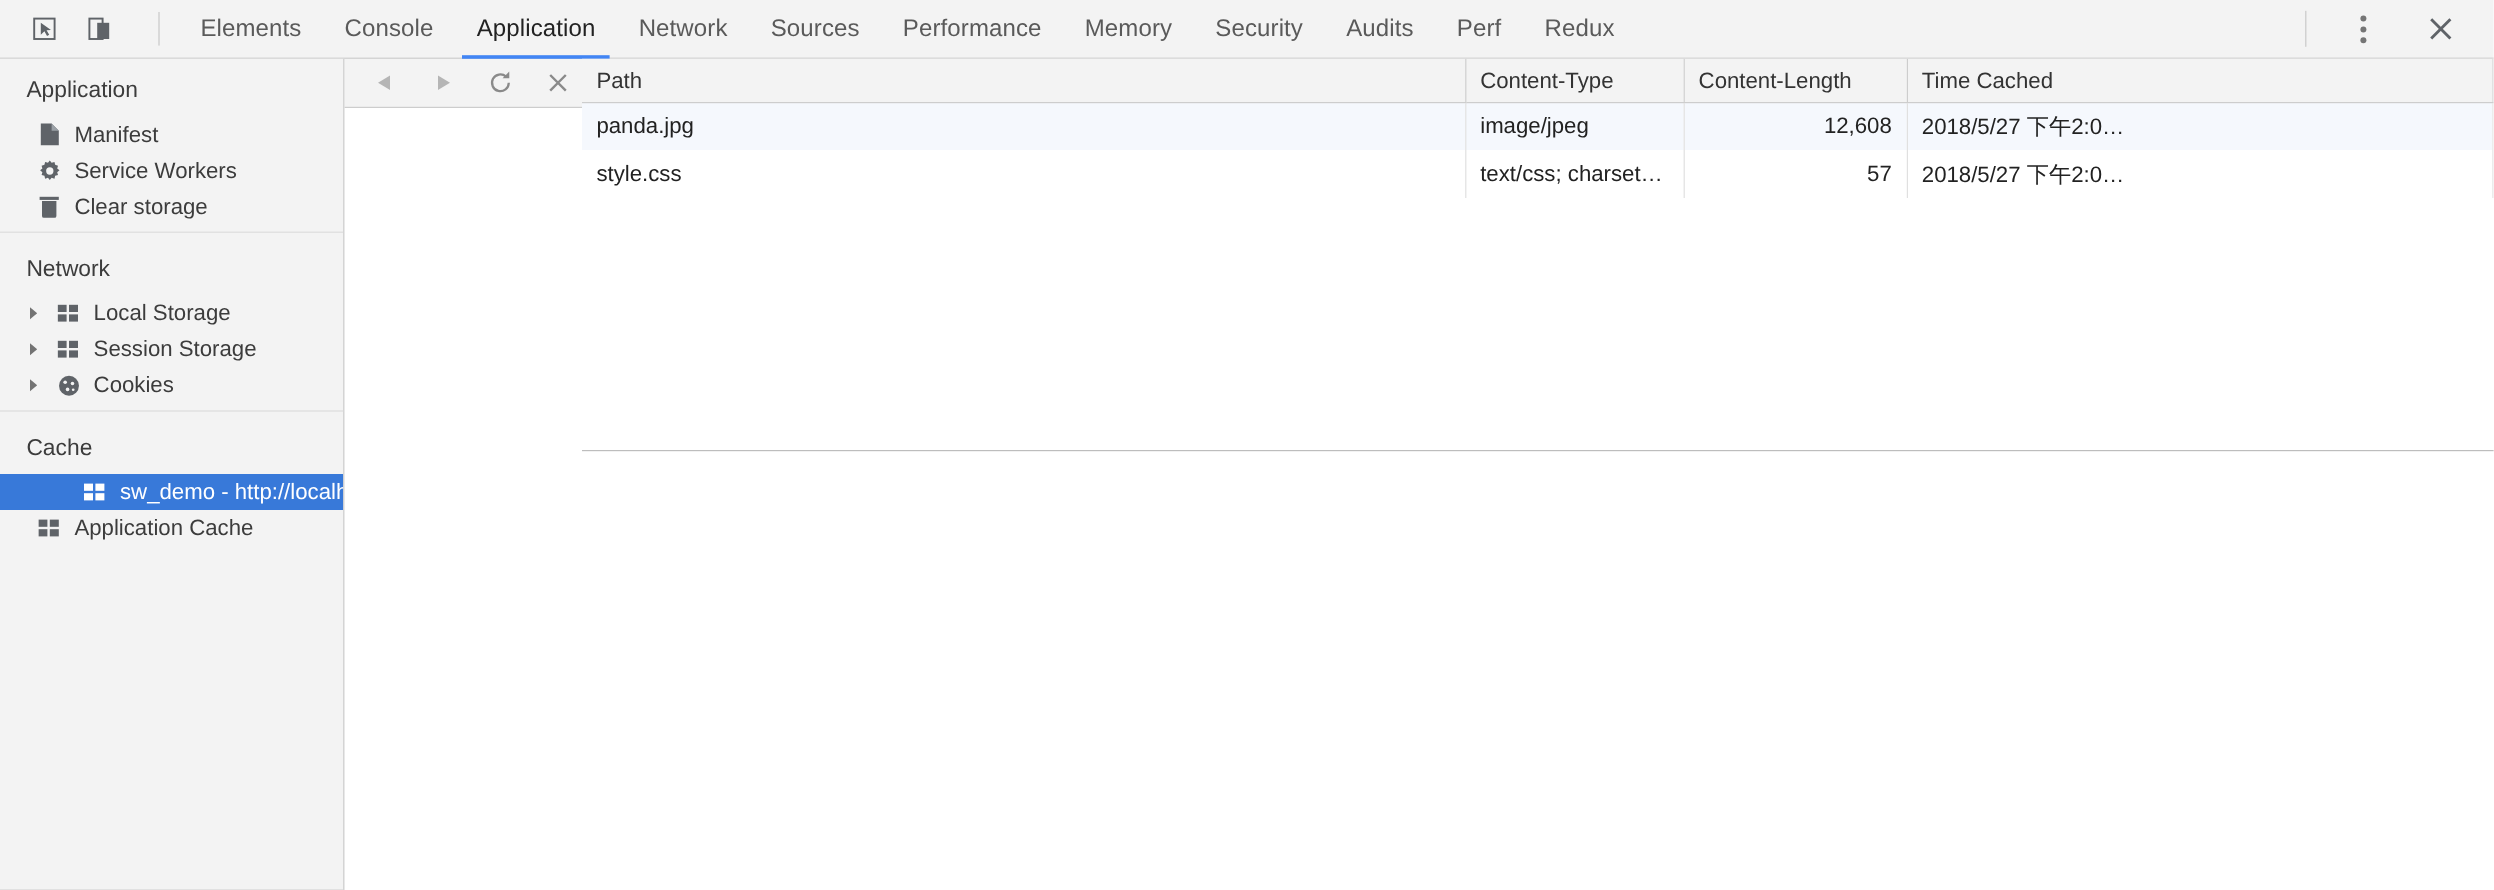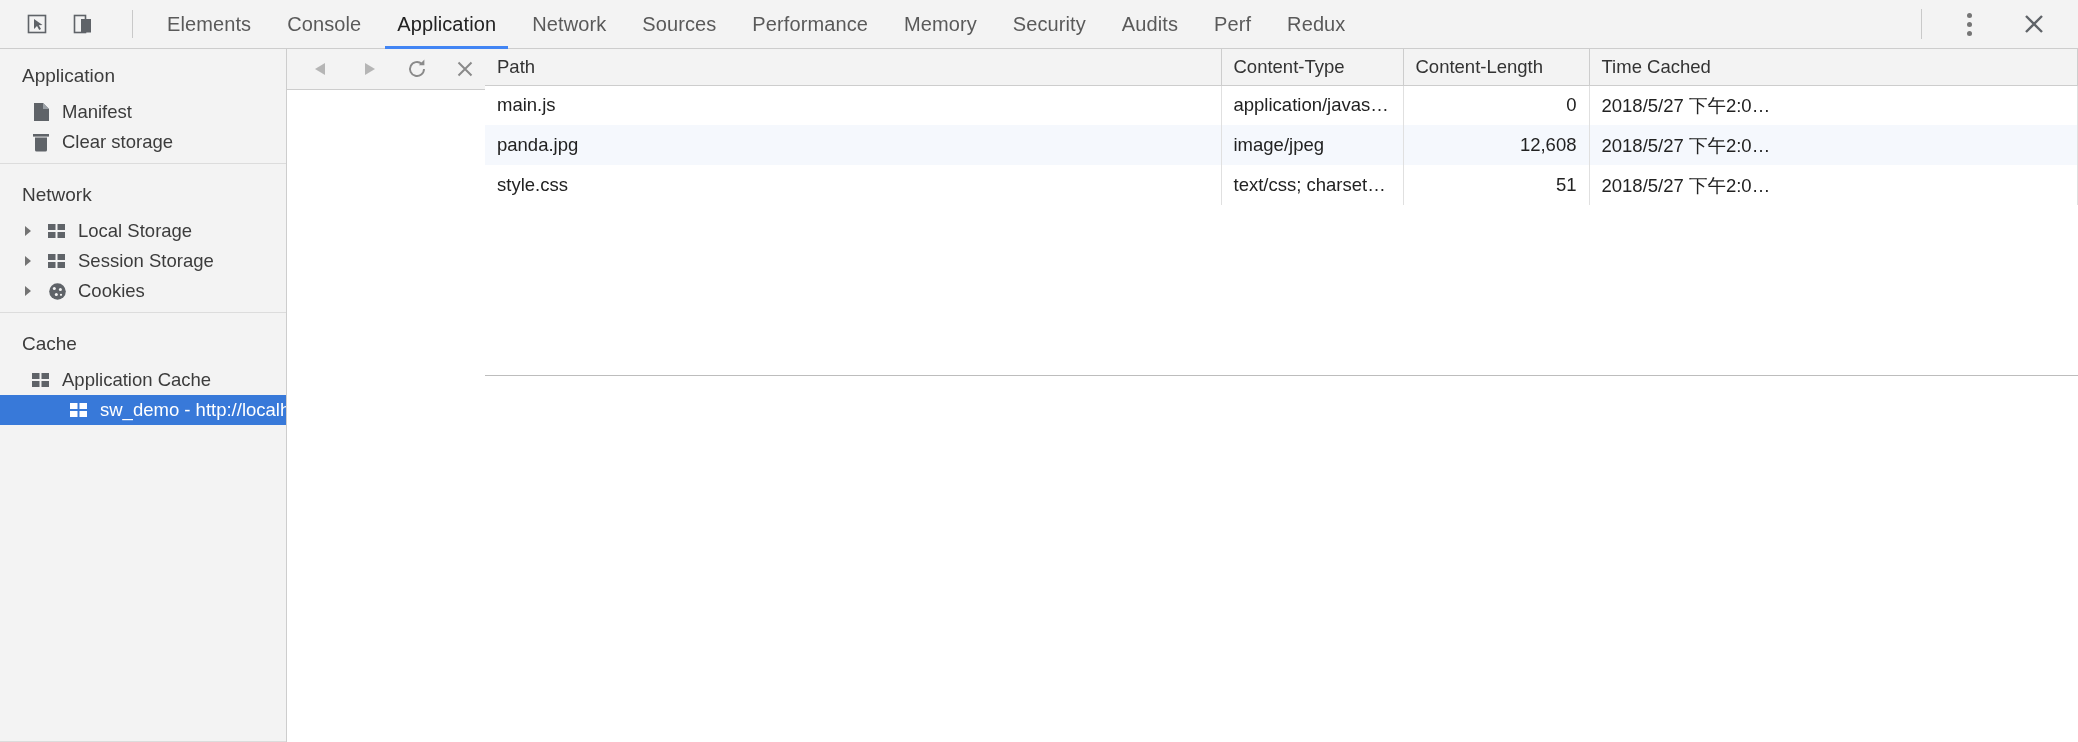--- a/index.html
+++ b/index.html
@@ -356,20 +356,29 @@
         <div class="side-item indent-noarrow">
           <span class="sicon">
             <svg width="17" height="20" viewBox="0 0 17 20">
                 <path d="M1 1 h9 l6 6 v12 h-15 z" fill="#5f6368"></path>
                 <path d="M10 1 v6 h6" fill="#9aa0a6"></path>
               </svg>
           </span>
           <span class="slabel">Manifest</span>
         </div>
 
+        <div class="side-item indent-noarrow">
+          <span class="sicon">
+            <svg width="19" height="19" viewBox="0 0 20 20">
+              <path d="M10 0.8 l1.6 2.0 2.5-0.7 0.6 2.5 2.5 0.7 -0.7 2.5 2.0 1.6 -2.0 1.6 0.7 2.5 -2.5 0.7 -0.6 2.5 -2.5-0.7 -1.6 2.0 -1.6-2.0 -2.5 0.7 -0.6-2.5 -2.5-0.7 0.7-2.5 -2.0-1.6 2.0-1.6 -0.7-2.5 2.5-0.7 0.6-2.5 2.5 0.7z" fill="#5f6368"></path>
+              <circle cx="10" cy="10" r="3.2" fill="#f3f3f3"></circle>
+            </svg>
+          </span>
+          <span class="slabel">Service Workers</span>
+        </div>
 
         <div class="side-item indent-noarrow">
           <span class="sicon">
             <svg width="18" height="20" viewBox="0 0 18 20">
               <rect x="1" y="2" width="16" height="2.6" fill="#5f6368"></rect>
               <path d="M3 5.4 h12 v12.5 a1.6 1.6 0 0 1 -1.6 1.6 h-8.8 a1.6 1.6 0 0 1 -1.6 -1.6 z" fill="#5f6368"></path>
             </svg>
           </span>
           <span class="slabel">Clear storage</span>
         </div>
@@ -430,42 +439,42 @@
             </svg>
           </span>
           <span class="slabel">Cookies</span>
         </div>
       </div>
 
       <div class="side-section">
         <div class="section-title">Cache</div>
 
 
+        <div class="side-item indent-child selected">
+          <span class="sicon">
+            <svg width="18" height="16" viewBox="0 0 18 16">
+              <rect x="0" y="1" width="7.5" height="6" fill="#ffffff"></rect>
+              <rect x="9.5" y="1" width="7.5" height="6" fill="#ffffff"></rect>
+              <rect x="0" y="9" width="7.5" height="6" fill="#ffffff"></rect>
+              <rect x="9.5" y="9" width="7.5" height="6" fill="#ffffff"></rect>
+            </svg>
+          </span>
+          <span class="slabel">sw_demo - http://localh</span>
+        </div>
+
         <div class="side-item indent-noarrow">
           <span class="sicon">
             <svg width="18" height="16" viewBox="0 0 18 16">
               <rect x="0" y="1" width="7.5" height="6" fill="#5f6368"></rect>
               <rect x="9.5" y="1" width="7.5" height="6" fill="#5f6368"></rect>
               <rect x="0" y="9" width="7.5" height="6" fill="#5f6368"></rect>
               <rect x="9.5" y="9" width="7.5" height="6" fill="#5f6368"></rect>
             </svg>
           </span>
           <span class="slabel">Application Cache</span>
-        </div>
-
-        <div class="side-item indent-child selected">
-          <span class="sicon">
-            <svg width="18" height="16" viewBox="0 0 18 16">
-              <rect x="0" y="1" width="7.5" height="6" fill="#ffffff"></rect>
-              <rect x="9.5" y="1" width="7.5" height="6" fill="#ffffff"></rect>
-              <rect x="0" y="9" width="7.5" height="6" fill="#ffffff"></rect>
-              <rect x="9.5" y="9" width="7.5" height="6" fill="#ffffff"></rect>
-            </svg>
-          </span>
-          <span class="slabel">sw_demo - http://localh</span>
         </div>
       </div>
 
       <div class="sidebar-bottom-edge"></div>
     </div>
 
     <div class="main">
 
       <div class="panel-toolbar">
         <div class="ptool disabled">
@@ -495,36 +504,30 @@
         <table class="cache-table">
           <thead>
             <tr>
               <th class="col-path">Path</th>
               <th class="col-ctype">Content-Type</th>
               <th class="col-clen">Content-Length</th>
               <th class="col-time">Time Cached</th>
             </tr>
           </thead>
           <tbody>
-            <tr class="odd">
-              <td class="col-path">main.js</td>
-              <td class="col-ctype">application/javasc…</td>
-              <td class="col-clen num">0</td>
-              <td class="col-time">2018/5/27 下午2:0…</td>
-            </tr>
             <tr class="even">
               <td class="col-path">panda.jpg</td>
               <td class="col-ctype">image/jpeg</td>
               <td class="col-clen num">12,608</td>
               <td class="col-time">2018/5/27 下午2:0…</td>
             </tr>
             <tr class="odd">
               <td class="col-path">style.css</td>
               <td class="col-ctype">text/css; charset=…</td>
-              <td class="col-clen num">51</td>
+              <td class="col-clen num">57</td>
               <td class="col-time">2018/5/27 下午2:0…</td>
             </tr>
           </tbody>
         </table>
       </div>
 
       <div class="split-handle"></div>
 
       <div class="preview-pane"></div>
     </div>

